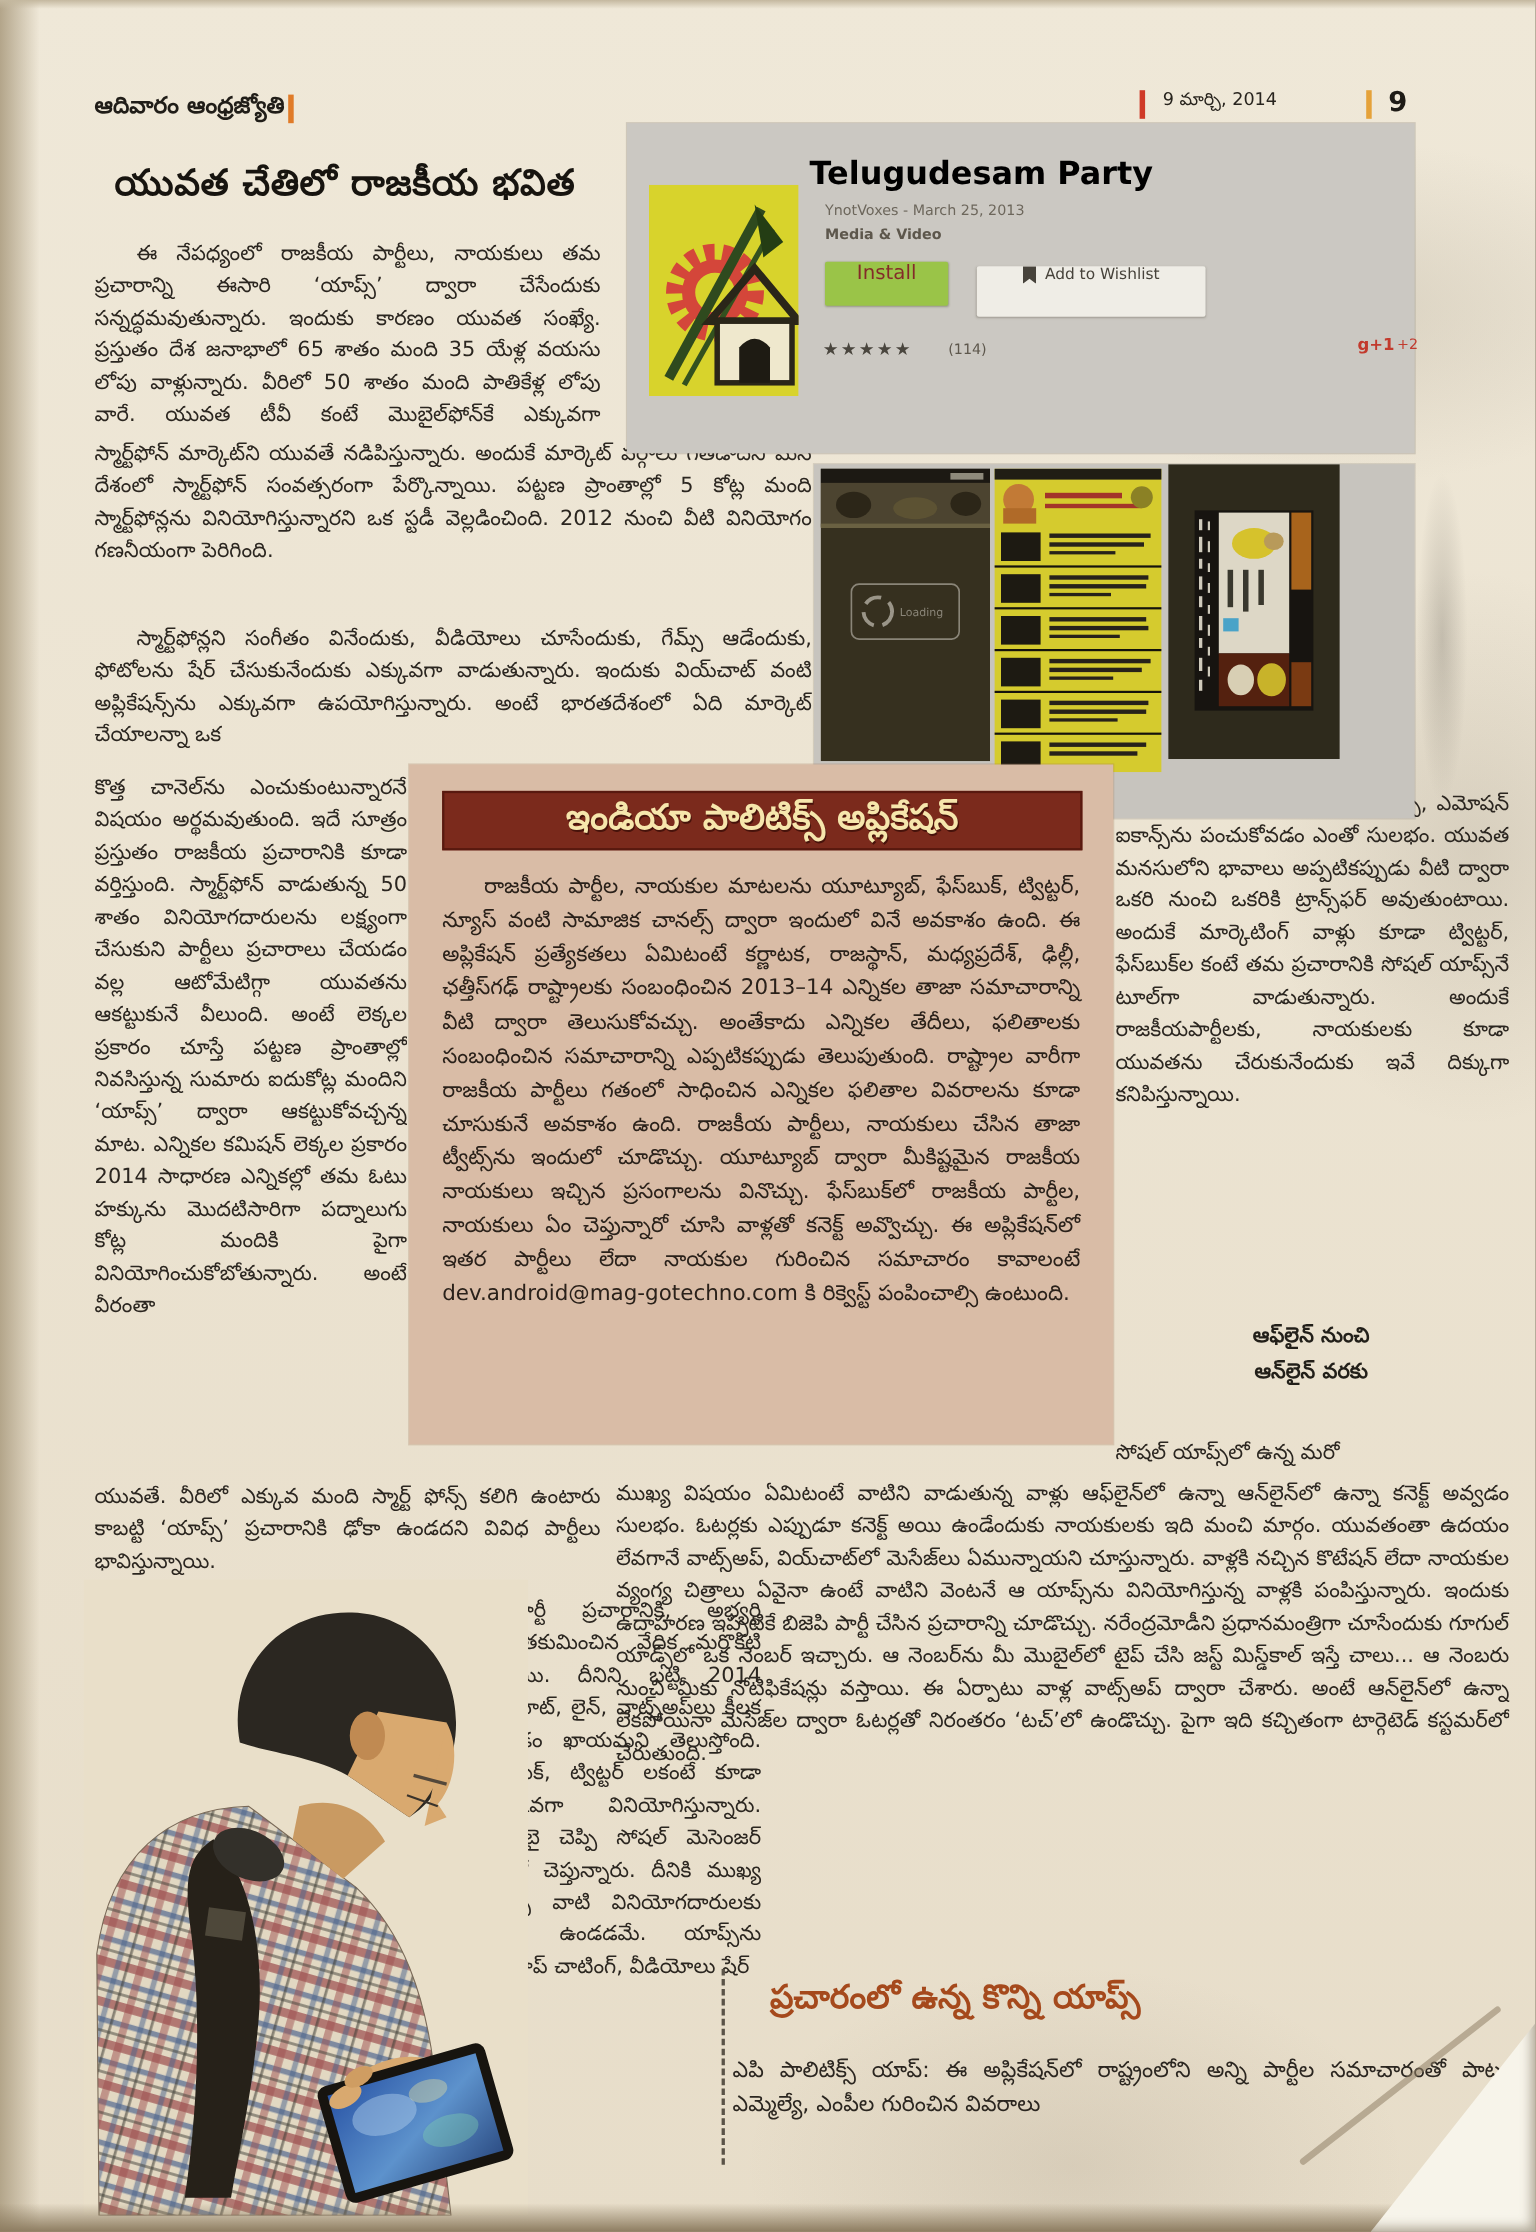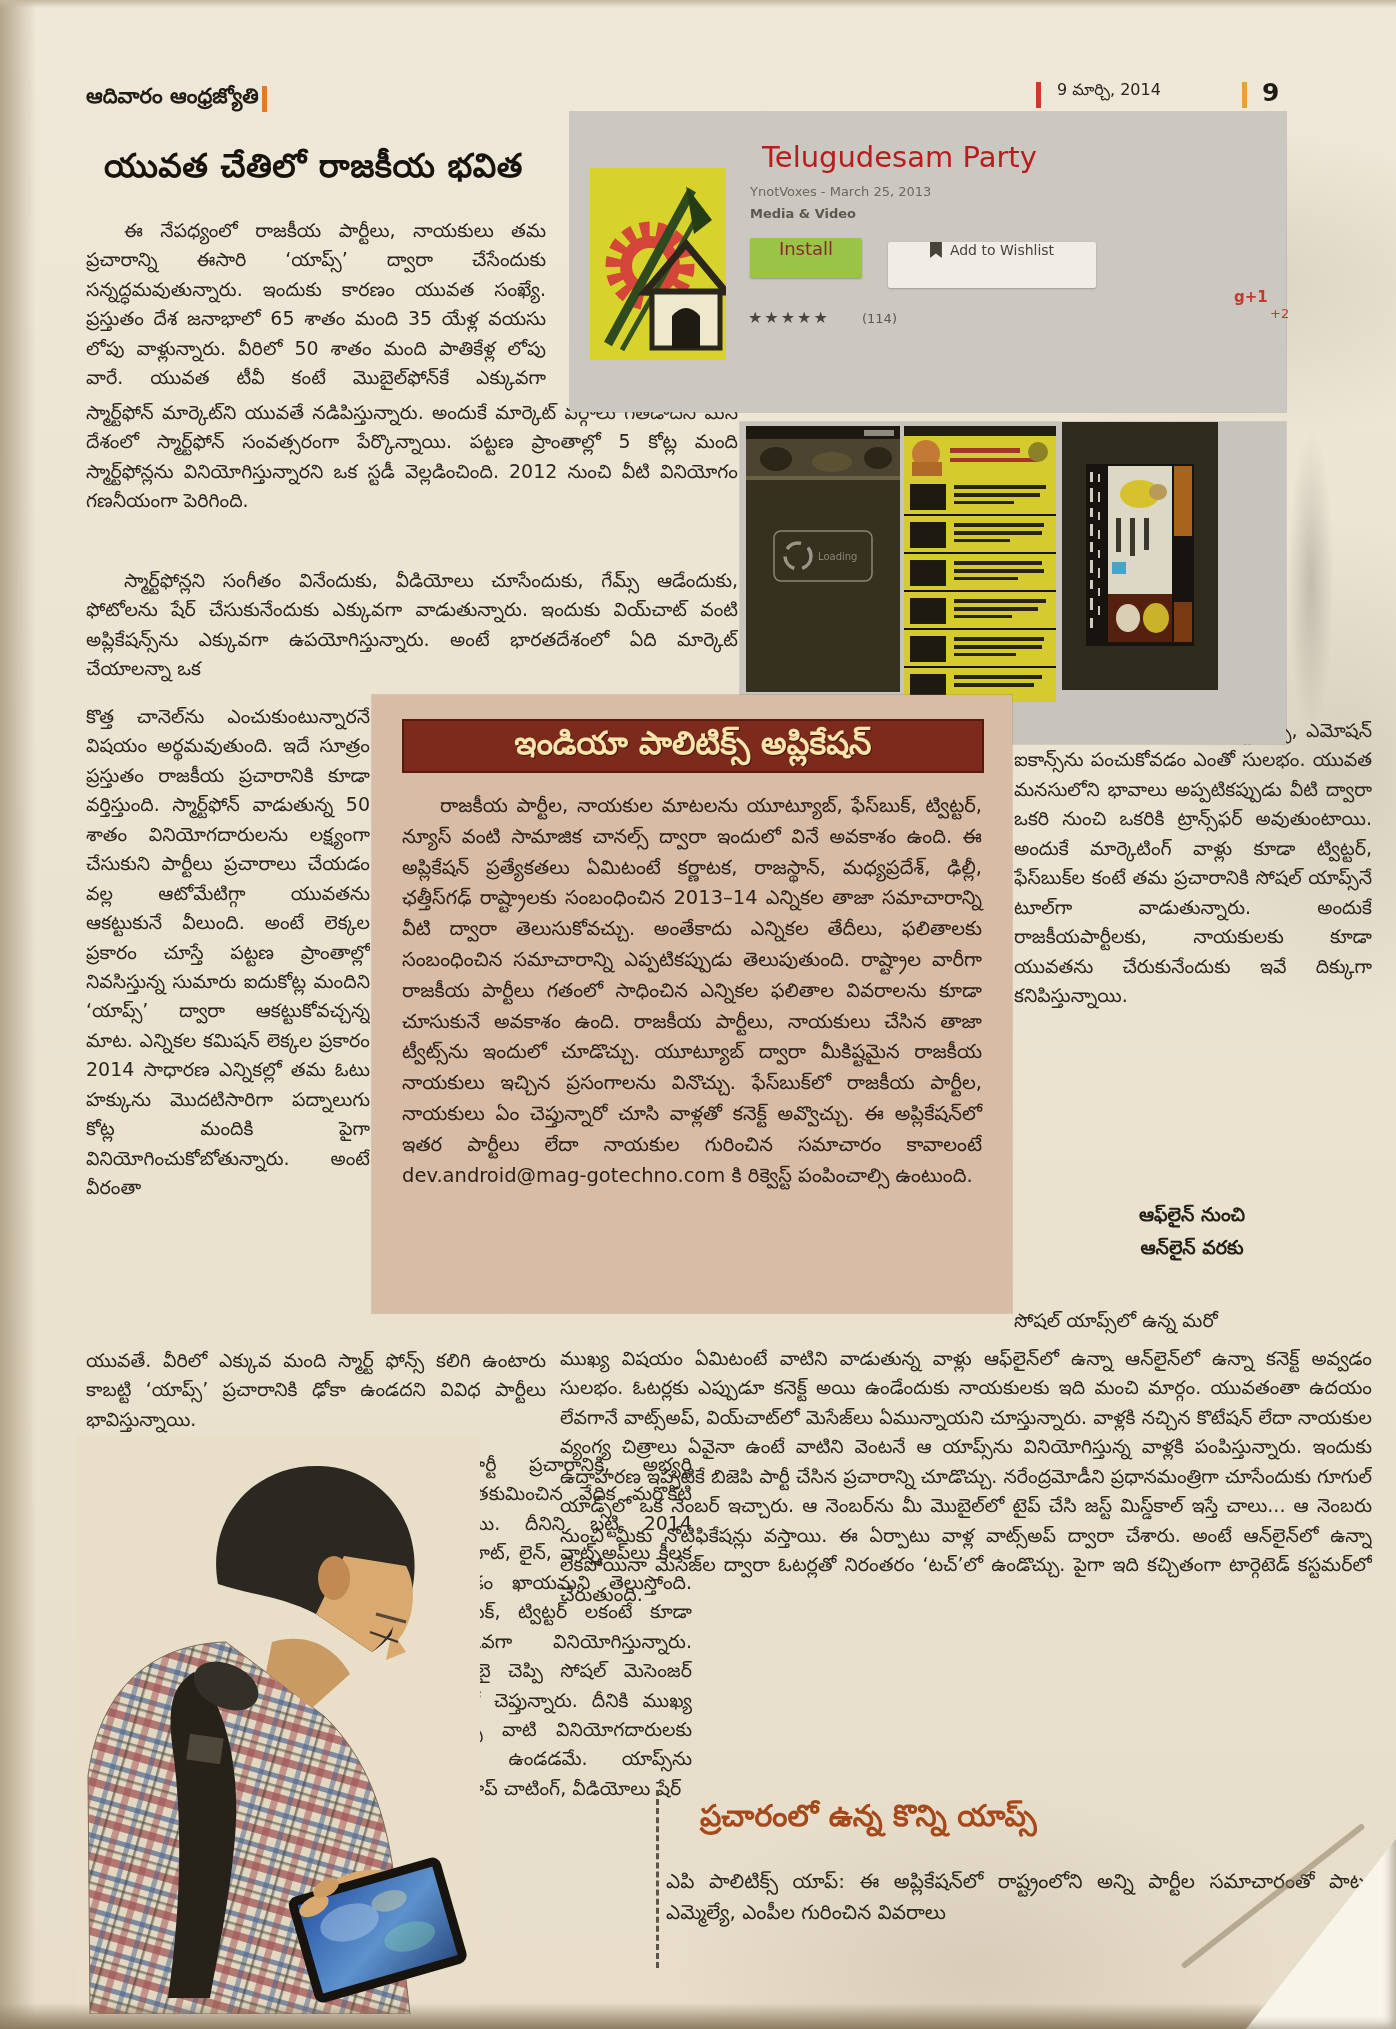--- a/index.html
+++ b/index.html
@@ -34,33 +34,33 @@
   .headline{position:absolute;left:104px;top:146px;width:430px;font-size:33px;font-weight:bold;
     color:#17140f;letter-spacing:.5px;}
 
   .tbody{position:absolute;font-size:19px;line-height:1.55;text-align:justify;overflow:hidden;color:#2b2620;}
   .indent{text-indent:38px;}
 
   
   .app-card{position:absolute;left:570px;top:112px;width:716px;height:300px;background:#cbc8c2;
     box-shadow:0 0 0 1px rgba(110,105,95,.25);}
   .tdp-logo{position:absolute;left:20px;top:56px;width:136px;height:192px;}
-  .app-title{position:absolute;left:192px;top:28px;font-size:29px;font-weight:normal;color:#b91c1c;}
+  .app-title{position:absolute;left:166px;top:28px;font-size:29px;font-weight:bold;color:#000000;}
   .app-dev{position:absolute;left:180px;top:72px;font-size:13px;color:#6d675c;}
   .app-cat{position:absolute;left:180px;top:94px;font-size:13px;font-weight:bold;color:#5d574c;}
   .btn-install{position:absolute;left:180px;top:126px;width:112px;height:40px;background:#96c43e;
     border-radius:2px;box-shadow:0 1px 2px rgba(60,70,30,.4);color:#7f1d1d;font-size:18px;
     display:flex;align-items:flex-start;justify-content:center;opacity:.92;}
   .btn-wish{position:absolute;left:318px;top:130px;width:208px;height:46px;background:#efede6;
     border-radius:2px;color:#47433b;font-size:14px;display:flex;align-items:flex-start;gap:8px;
     justify-content:center;box-shadow:0 1px 2px rgba(80,75,60,.35);}
   .bookmark{width:12px;height:16px;background:#47433b;clip-path:polygon(0 0,100% 0,100% 100%,50% 72%,0 100%);}
   .stars{position:absolute;left:178px;top:196px;font-size:16px;color:#4a463e;letter-spacing:2px;}
   .rating-count{position:absolute;left:292px;top:199px;font-size:13px;color:#5d574c;}
-  .plus-badge{position:absolute;left:664px;top:176px;font-size:15px;font-weight:bold;color:#c23a2d;}
+  .plus-badge{position:absolute;left:664px;top:192px;font-size:15px;font-weight:bold;color:#c23a2d;}
   .plus-count{position:absolute;left:700px;top:194px;font-size:13px;color:#c23a2d;}
 
   .shots-panel{position:absolute;left:740px;top:422px;width:546px;height:322px;background:#c7c4be;
     box-shadow:0 0 0 1px rgba(110,105,95,.2);}
   .shot{position:absolute;}
 
   .smudge{position:absolute;left:1288px;top:430px;width:46px;height:300px;
     background:radial-gradient(closest-side,rgba(110,105,95,.30),transparent);}
 
   

